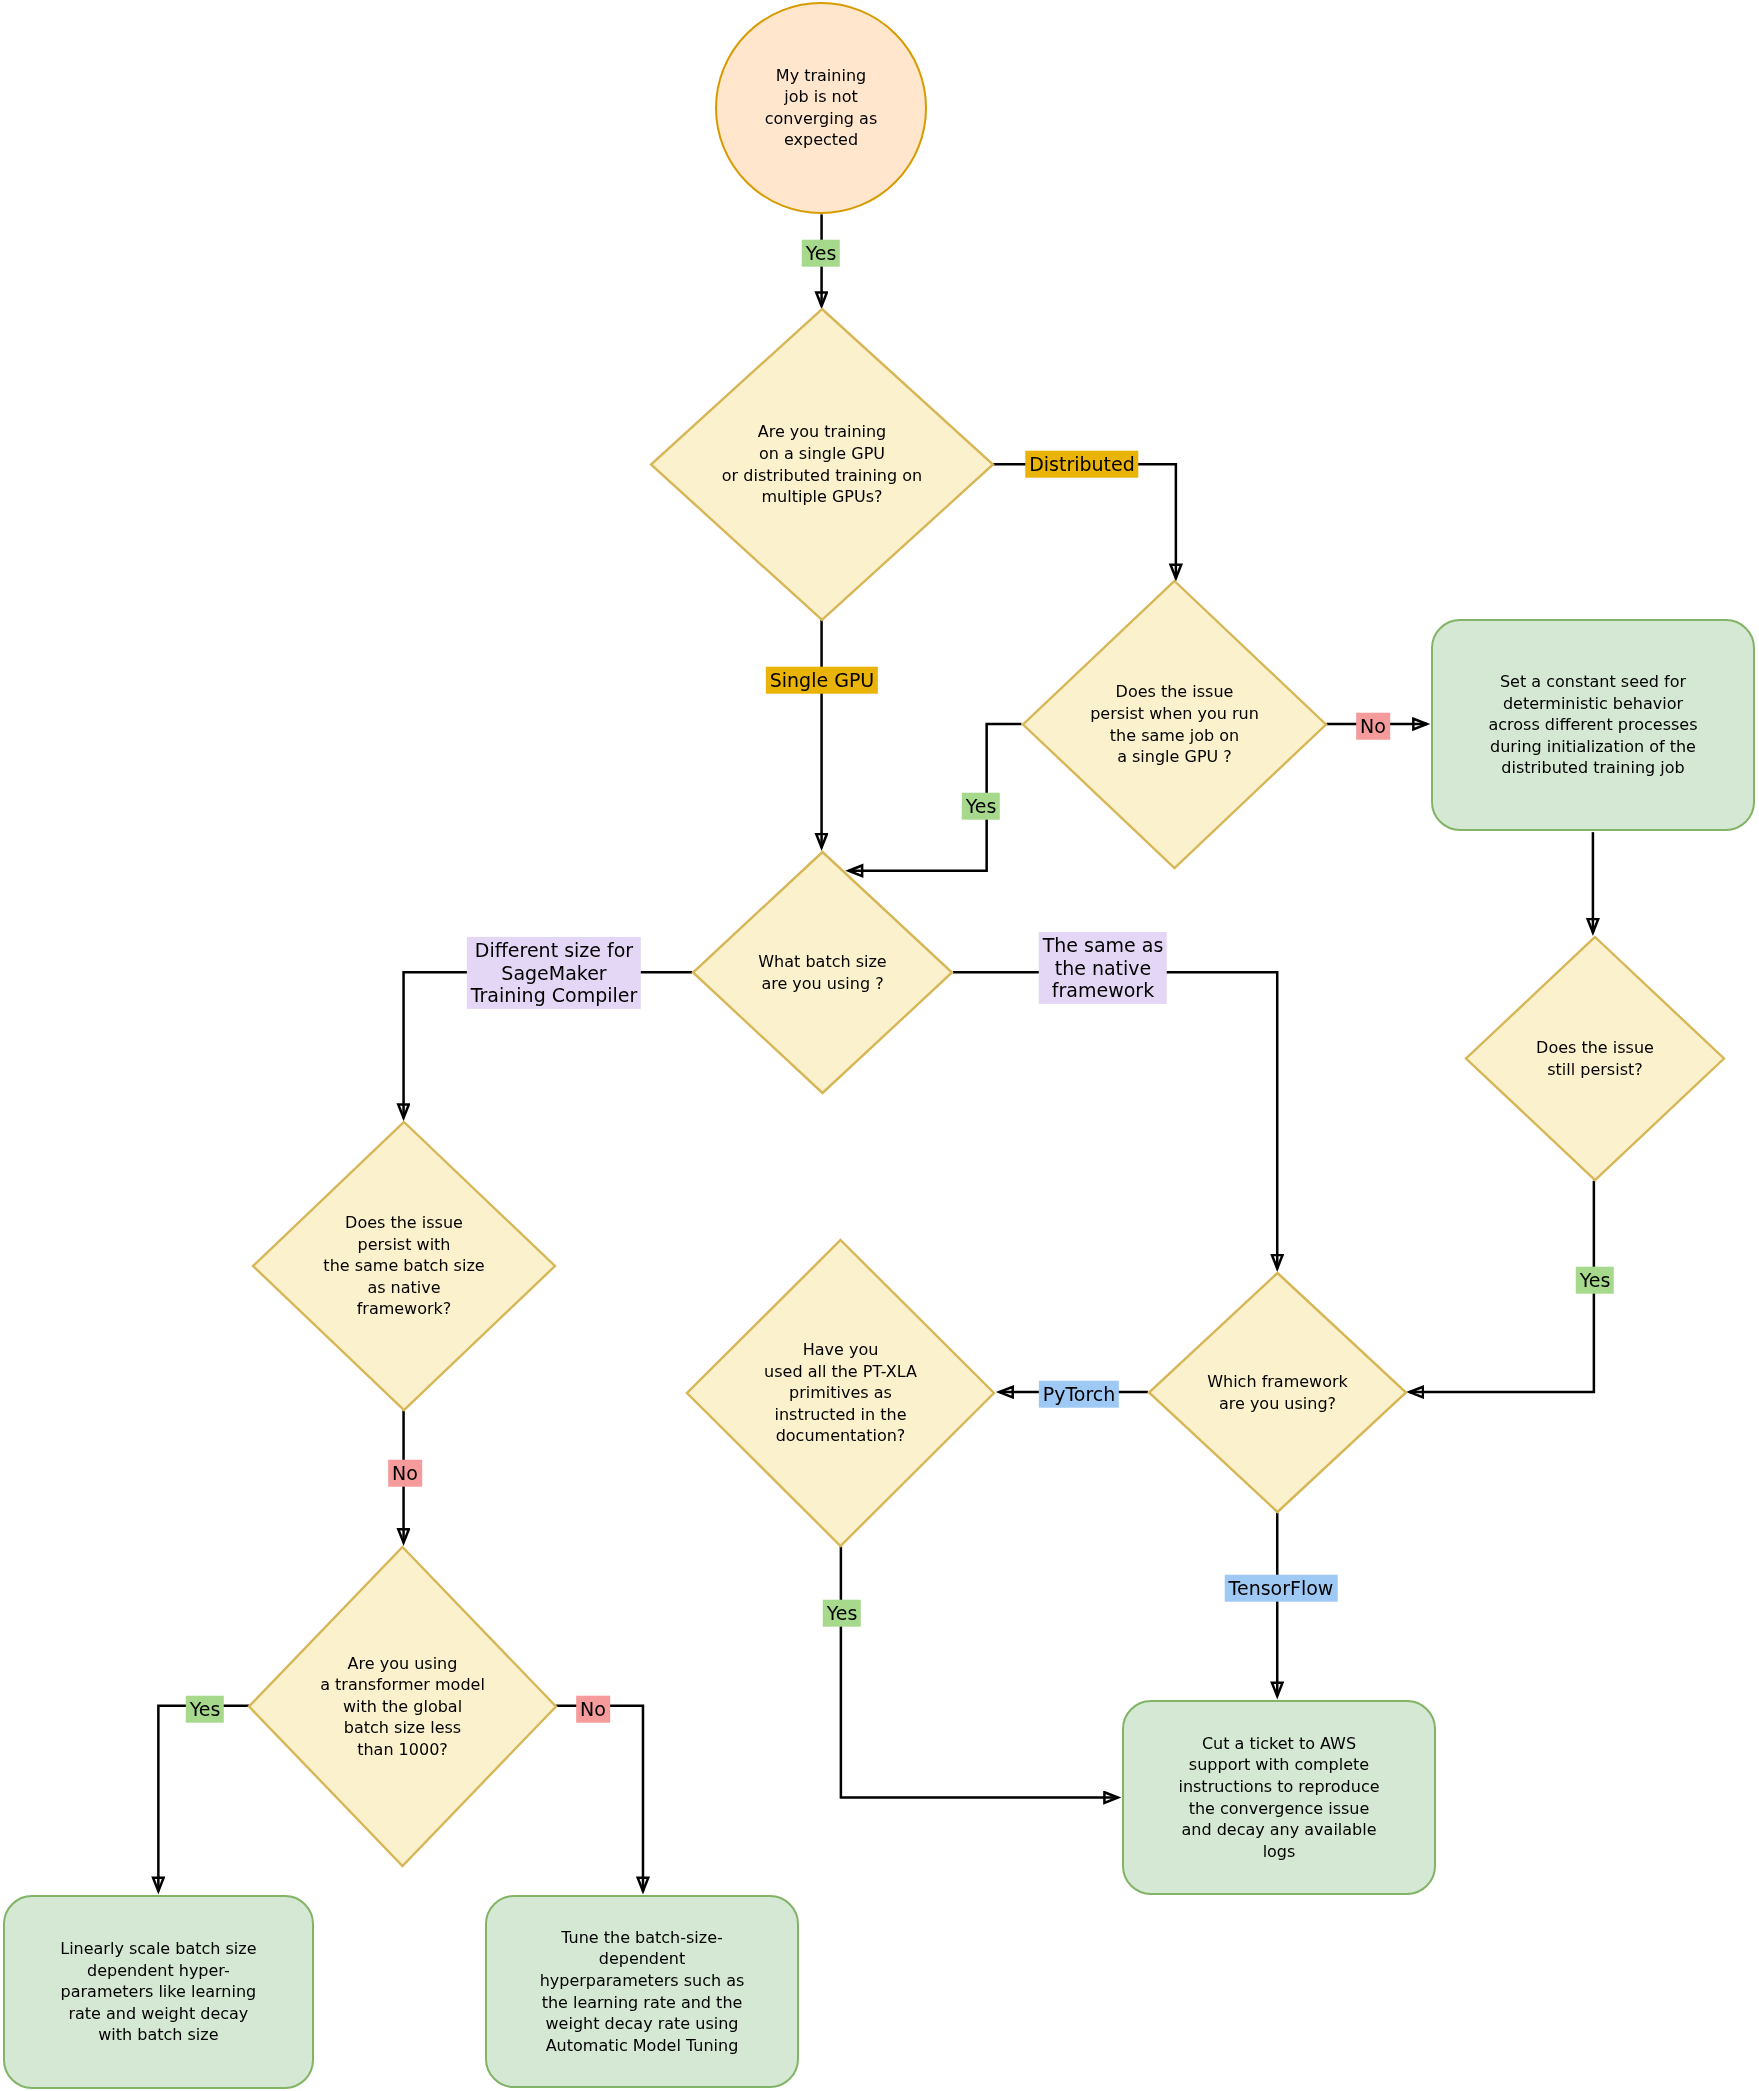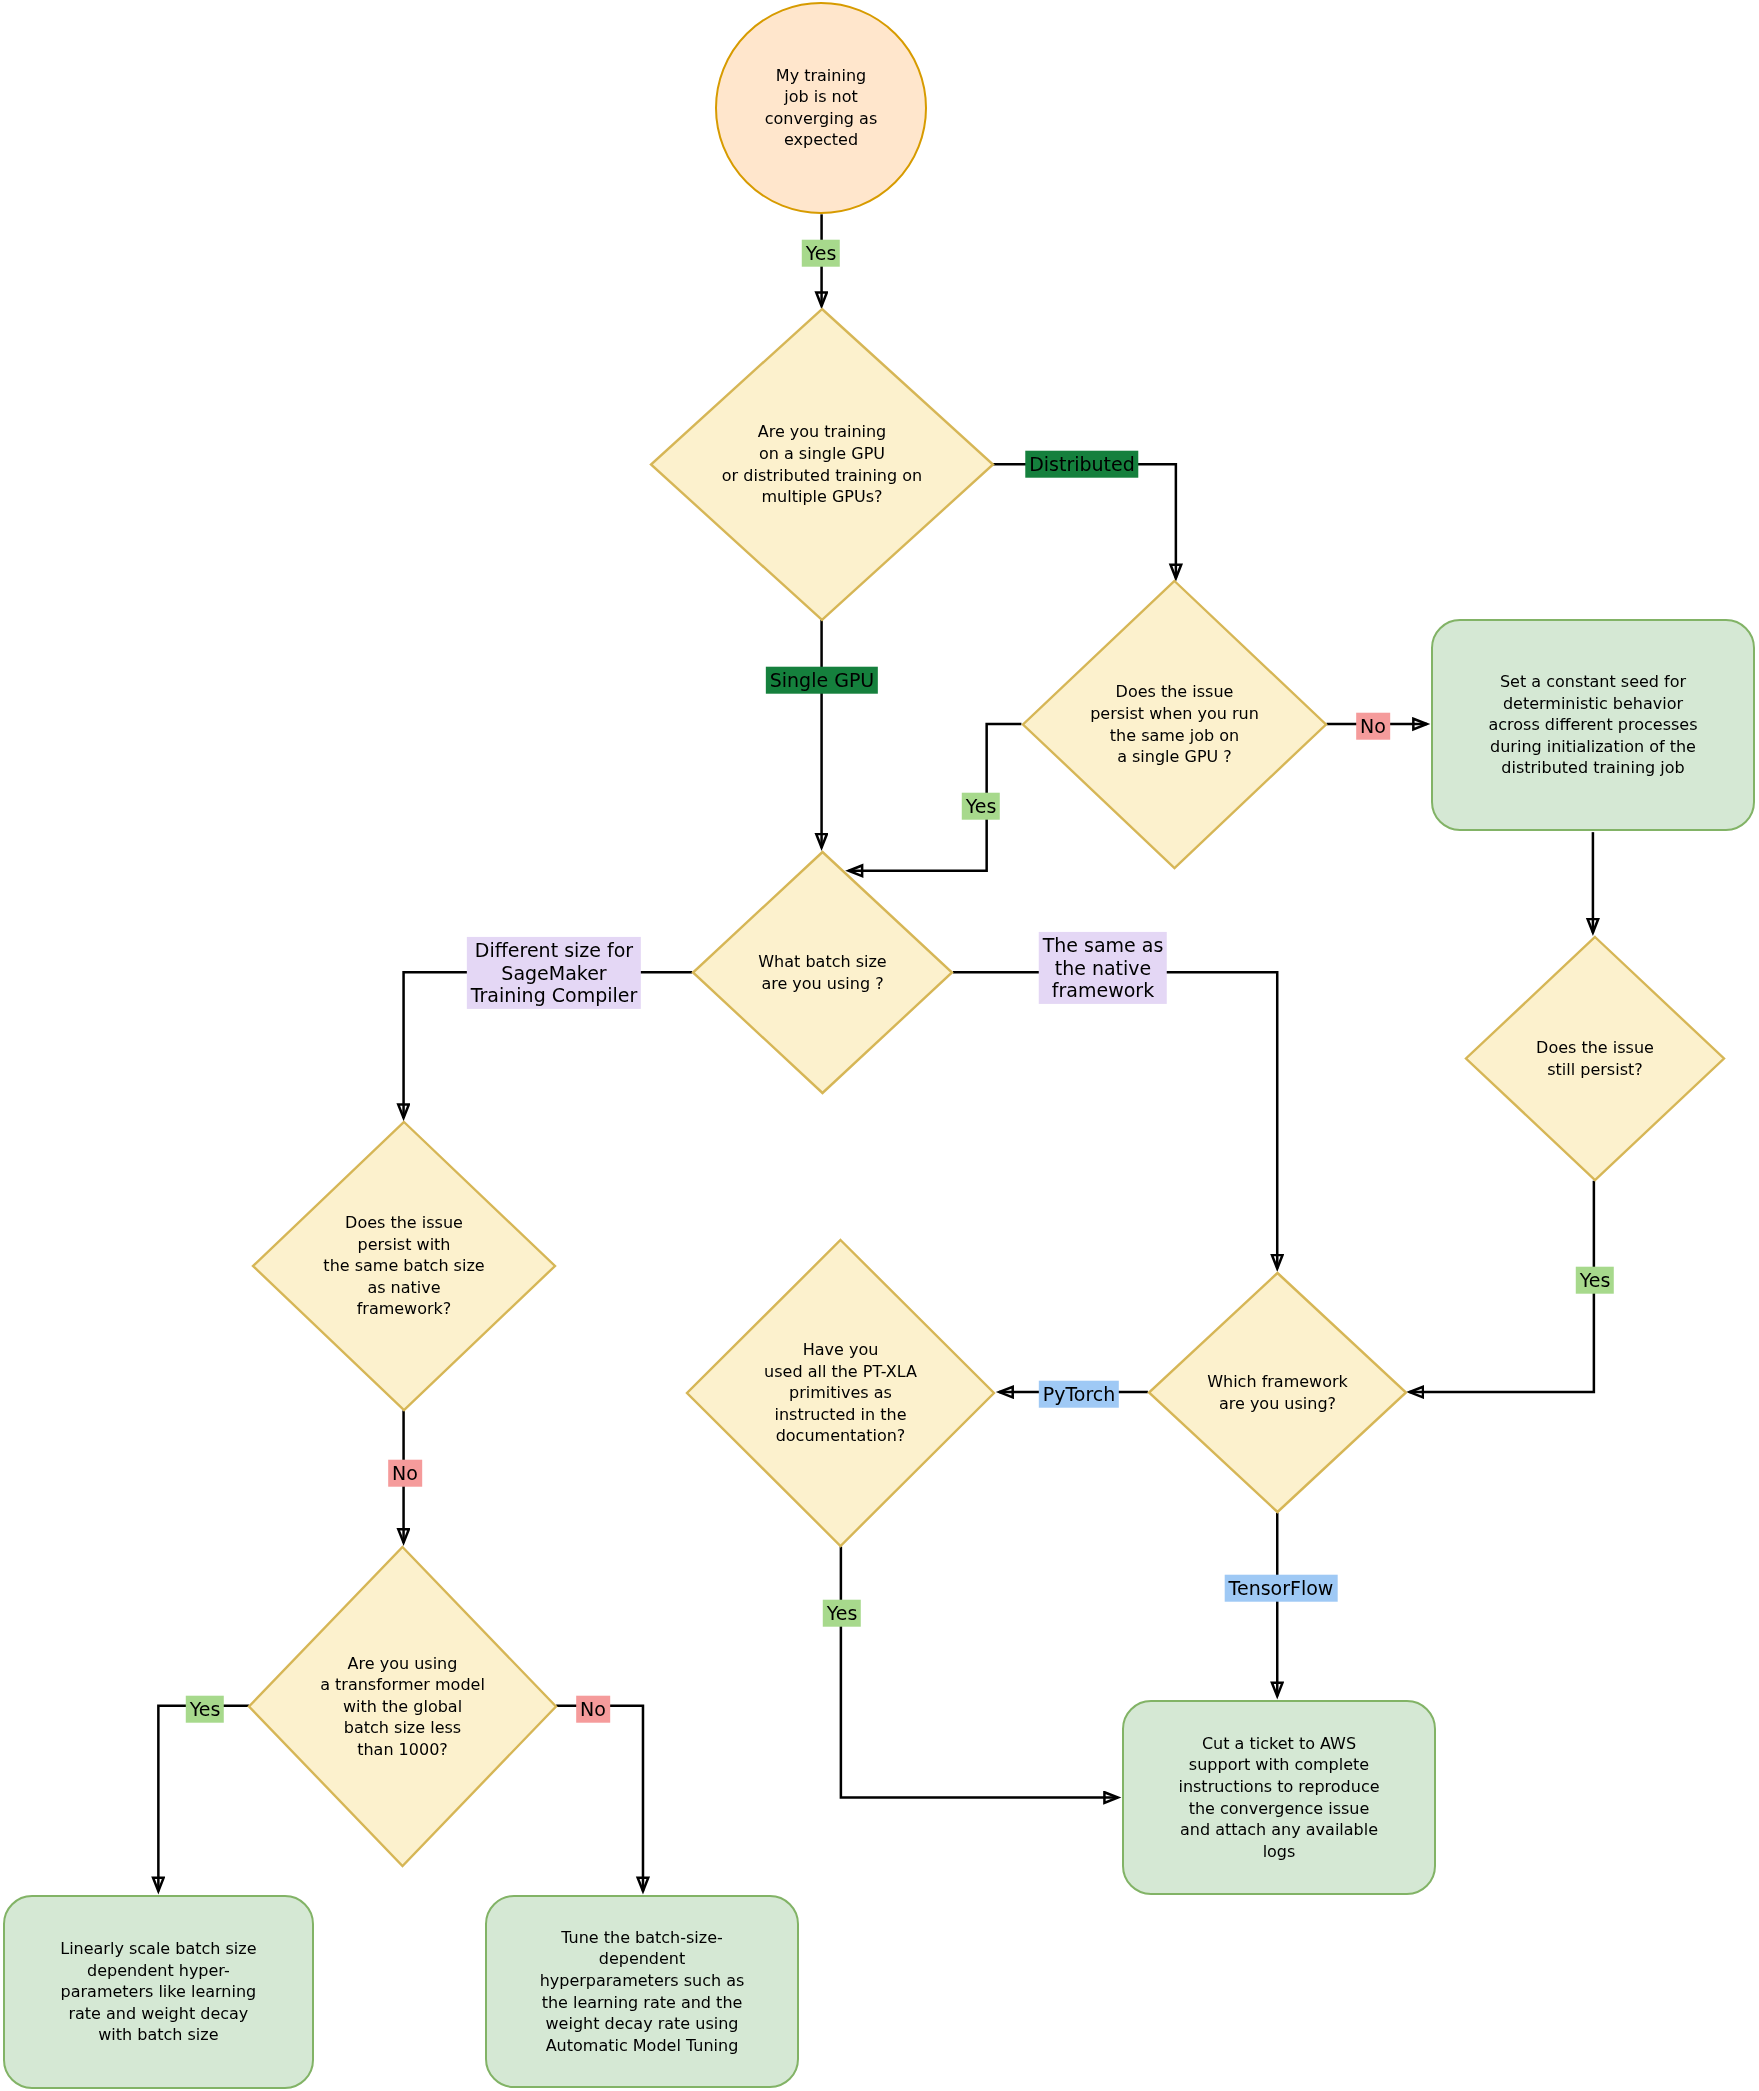--- a/index.html
+++ b/index.html
@@ -42,21 +42,21 @@
     position: absolute;
     transform: translate(-50%, -50%);
     white-space: pre-line;
     text-align: center;
     font-size: 19px;
     line-height: 1.2;
     padding: 1.9px 3.9px;
   }
   .lbl-green  { background: #A7D98C; }
   .lbl-red    { background: #F59B9B; }
-  .lbl-orange { background: #15803d; }
+  .lbl-orange { background: #eab308; }
   .lbl-purple { background: #E4D7F5; }
   .lbl-blue   { background: #9FC9F5; }
 </style>
 </head>
 <body>
 
 <div id="canvas">
 
   <svg id="edges" xmlns="http://www.w3.org/2000/svg" viewBox="0 0 1822 2166" width="1759" height="2091">
     <defs>
@@ -188,21 +188,21 @@
 the learning rate and the
 weight decay rate using
 Automatic Model Tuning</div>
   </div>
 
   <div class="node action-box" style="left:1122px; top:1700px; width:314px; height:195px;">
     <div class="txt">Cut a ticket to AWS
 support with complete
 instructions to reproduce
 the convergence issue
-and attach any available
+and decay any available
 logs</div>
   </div>
 
   <div class="elabel lbl-green" style="left:821px;  top:253px;">Yes</div>
   <div class="elabel lbl-orange" style="left:1082px; top:464px;">Distributed</div>
   <div class="elabel lbl-orange" style="left:822px;  top:680px;">Single GPU</div>
   <div class="elabel lbl-red" style="left:1373px; top:726px;">No</div>
   <div class="elabel lbl-green" style="left:981px; top:806px;">Yes</div>
   <div class="elabel lbl-purple" style="left:554px;  top:973px;">Different size for
 SageMaker

